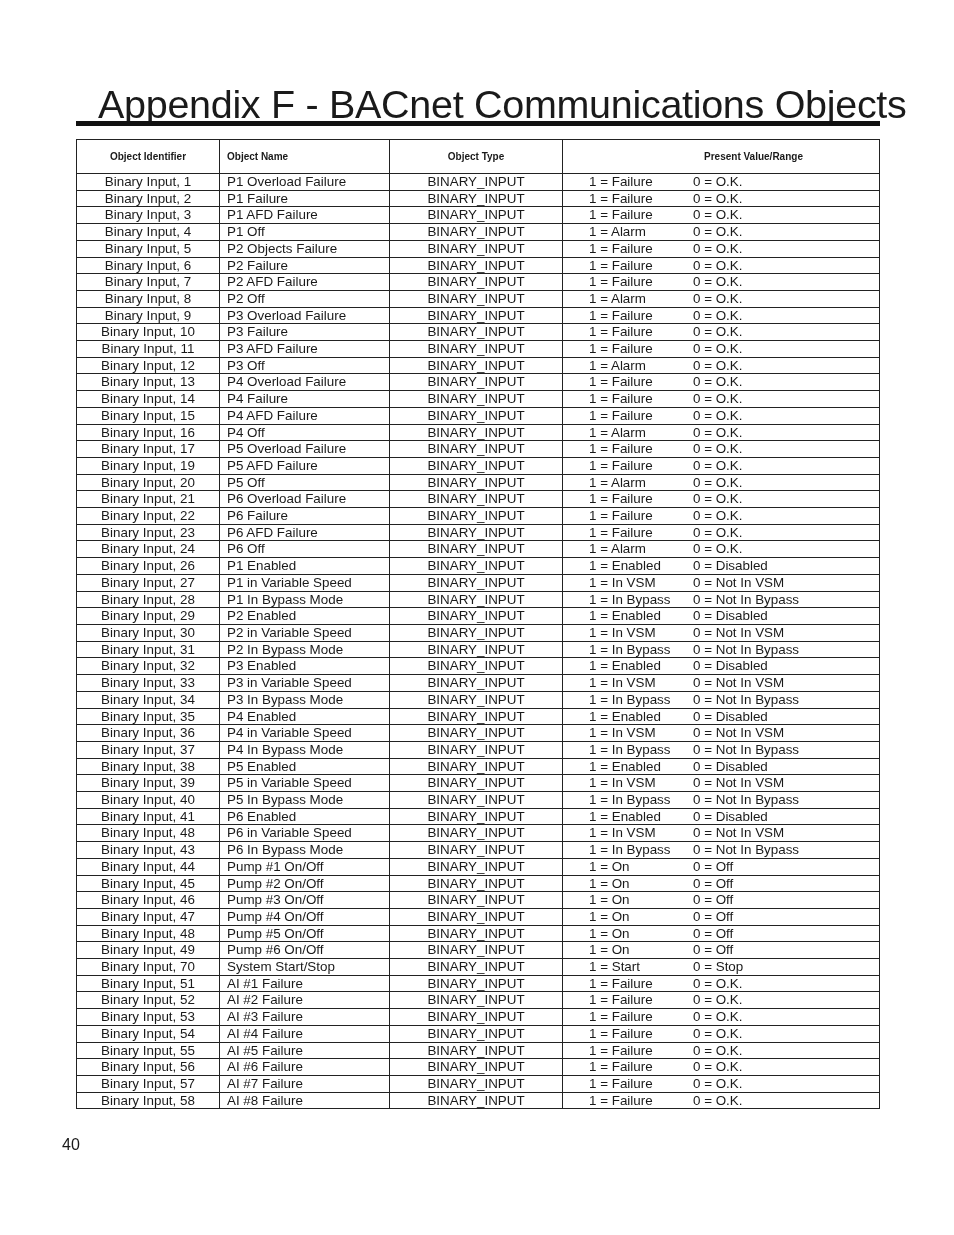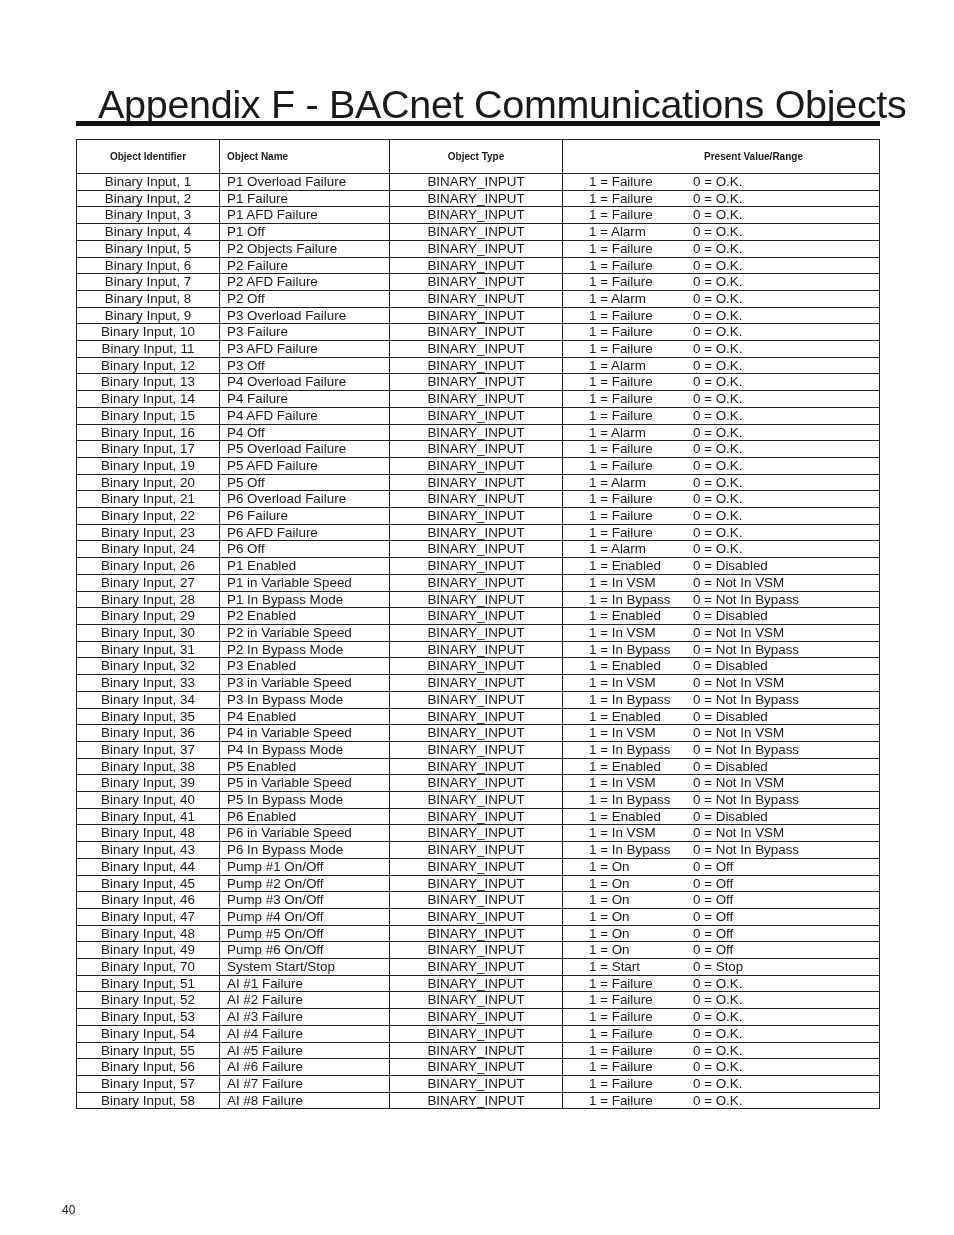--- a/index.html
+++ b/index.html
@@ -10,21 +10,21 @@
   th, td { border-left: 1px solid #222; border-right: 1px solid #222; padding: 0; white-space: nowrap; overflow: hidden; }
   thead th { height: 33px; border-top: 1px solid #222; border-bottom: 1px solid #222; font-weight: bold; font-size: 10px; }
   tbody td { height: 15.7px; line-height: 15.7px; border-bottom: 1px solid #222; }
   .c1 { width: 142px; text-align: center; }
   .c2 { width: 162px; text-align: left; padding-left: 7px; }
   .c3 { width: 172px; text-align: center; }
   .c4 { text-align: left; padding-left: 26px; }
   th.c2 { text-align: left; }
   th.c4 { text-align: center; padding-left: 65px; }
   .v1 { display: inline-block; width: 104px; }
-  .page { position: absolute; left: 62px; top: 1203px; font-size: 12px; text-align: center; }
+  .page { position: absolute; left: 62px; top: 1136px; font-size: 16px; text-align: center; }
 </style>
 </head>
 <body>
 
 <h1 class="title">Appendix F - BACnet Communications Objects</h1>
 <div class="rule"></div>
 
 <table>
   <thead>
     <tr>

